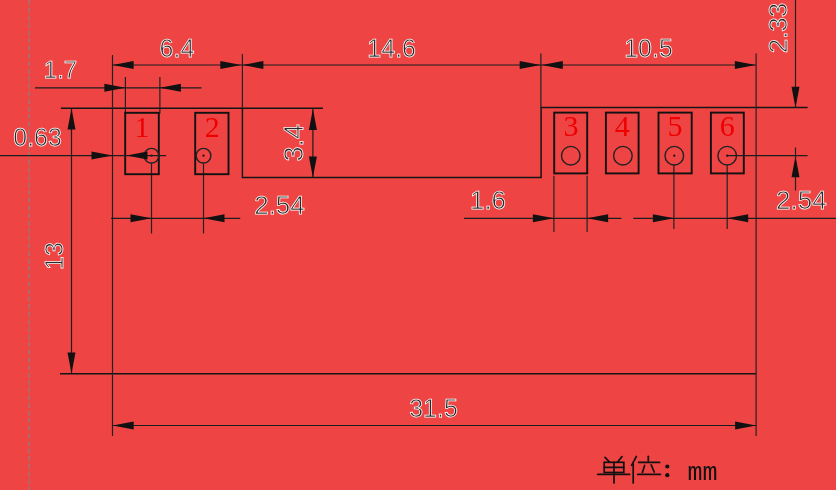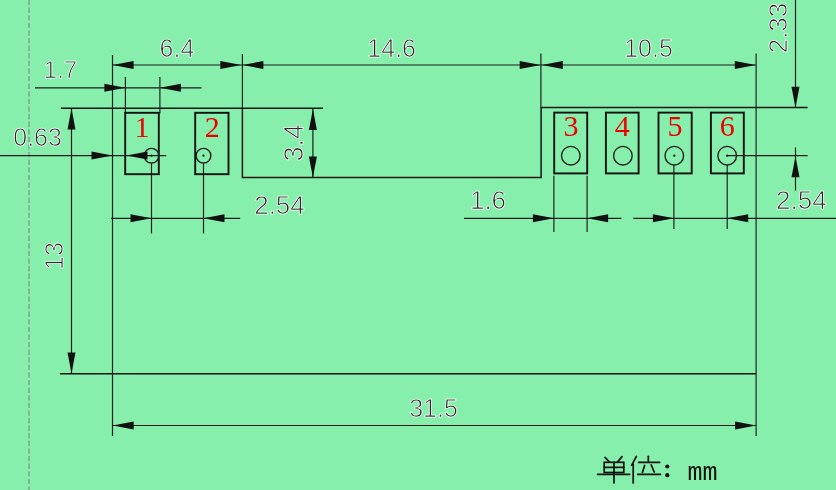--- a/index.html
+++ b/index.html
@@ -1,16 +1,16 @@
 <!DOCTYPE html>
 <html><head>
 <meta charset="utf-8">
 <style>
 html,body{margin:0;padding:0;background:#fff;}
-#page{position:relative;width:836px;height:490px;background:#86efac;overflow:hidden;}
+#page{position:relative;width:836px;height:490px;background:#ef4444;overflow:hidden;}
 svg{position:absolute;left:0;top:0;}
 text{font-family:"Liberation Sans",sans-serif;fill:#2a2a2a;}
 .pn text{font-family:"Liberation Serif",serif;fill:#ee0000;}
 </style>
 </head>
 <body>
 <div id="page">
 <svg width="836" height="490" viewBox="0 0 836 490">
 
   <line x1="29" y1="0" x2="29" y2="490" stroke="#858585" stroke-width="1.1" stroke-dasharray="5.3 2.3"></line>

